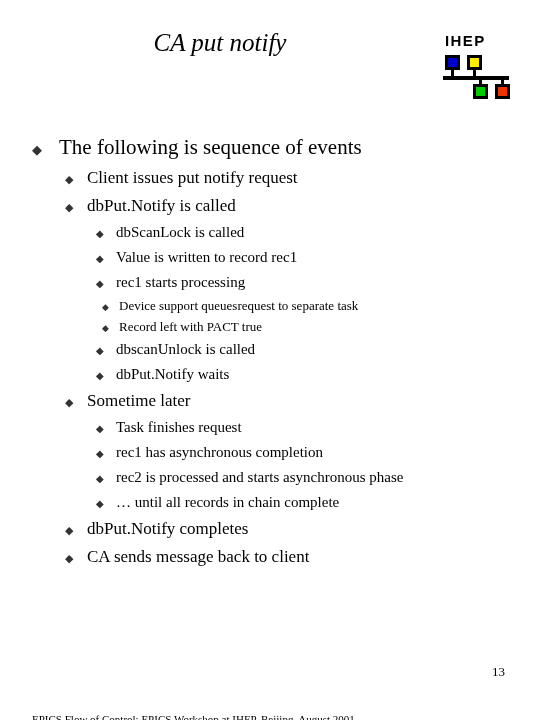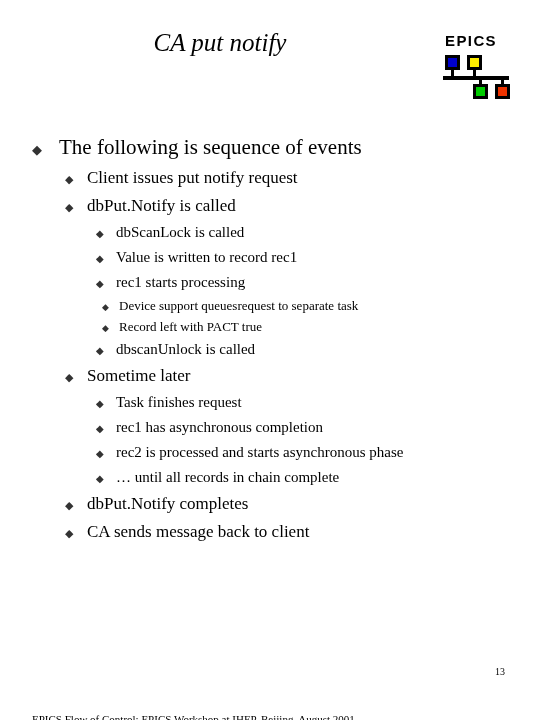--- a/index.html
+++ b/index.html
@@ -161,34 +161,34 @@
     font-size: 11px;
     line-height: 16px;
     color: #000;
     white-space: nowrap;
     margin-top: 47px;
   }
   #footer-page-number {
     position: absolute;
     right: 35px;
     top: 0;
-    font-size: 10px;
+    font-size: 13px;
     line-height: 16px;
     color: #000;
   }
 </style>
 </head>
 <body>
 
 <div id="slide-header">
 
   <div id="slide-title">CA put notify</div>
 
   <div id="epics-logo">
-    <div id="epics-wordmark">EPICS</div>
+    <div id="epics-wordmark">IHEP</div>
 
     <div id="epics-diagram">
 
       <div class="logo-sq" id="sq-blue" style="left: 2px; top: 0px; background-color: rgb(0, 0, 204); border-color: rgb(0, 0, 0);"></div>
       <div class="logo-sq" id="sq-yellow" style="left: 24px; top: 0px; background-color: rgb(255, 238, 0); border-color: rgb(0, 0, 0);"></div>
 
       <div class="logo-bar" style="left: 8px; top: 15px; width: 3px; height: 7px; background: rgb(0, 0, 0);"></div>
       <div class="logo-bar" style="left: 30px; top: 15px; width: 3px; height: 7px; background: rgb(0, 0, 0);"></div>
 
       <div class="logo-bar" style="left: 0px; top: 21px; width: 66px; height: 4px; background: rgb(0, 0, 0);"></div>
@@ -205,20 +205,21 @@
 <div id="slide-body">
     <div class="bullet-row lvl1"><span class="bullet-mark">◆</span><span class="bullet-text">The following is sequence of events</span></div>
     <div class="bullet-row lvl2"><span class="bullet-mark">◆</span><span class="bullet-text">Client issues put notify request</span></div>
     <div class="bullet-row lvl2"><span class="bullet-mark">◆</span><span class="bullet-text">dbPut.Notify is called</span></div>
     <div class="bullet-row lvl3"><span class="bullet-mark">◆</span><span class="bullet-text">dbScanLock is called</span></div>
     <div class="bullet-row lvl3"><span class="bullet-mark">◆</span><span class="bullet-text">Value is written to record rec1</span></div>
     <div class="bullet-row lvl3"><span class="bullet-mark">◆</span><span class="bullet-text">rec1 starts processing</span></div>
     <div class="bullet-row lvl4"><span class="bullet-mark">◆</span><span class="bullet-text">Device support queuesrequest to separate task</span></div>
     <div class="bullet-row lvl4"><span class="bullet-mark">◆</span><span class="bullet-text">Record left with PACT true</span></div>
     <div class="bullet-row lvl3"><span class="bullet-mark">◆</span><span class="bullet-text">dbscanUnlock is called</span></div>
+    <div class="bullet-row lvl3"><span class="bullet-mark">◆</span><span class="bullet-text">dbPut.Notify waits</span></div>
     <div class="bullet-row lvl2"><span class="bullet-mark">◆</span><span class="bullet-text">Sometime later</span></div>
     <div class="bullet-row lvl3"><span class="bullet-mark">◆</span><span class="bullet-text">Task finishes request</span></div>
     <div class="bullet-row lvl3"><span class="bullet-mark">◆</span><span class="bullet-text">rec1 has asynchronous completion</span></div>
     <div class="bullet-row lvl3"><span class="bullet-mark">◆</span><span class="bullet-text">rec2 is processed and starts asynchronous phase</span></div>
     <div class="bullet-row lvl3"><span class="bullet-mark">◆</span><span class="bullet-text">… until all records in chain complete</span></div>
     <div class="bullet-row lvl2"><span class="bullet-mark">◆</span><span class="bullet-text">dbPut.Notify completes</span></div>
     <div class="bullet-row lvl2"><span class="bullet-mark">◆</span><span class="bullet-text">CA sends message back to client</span></div>
   </div>
 
 <div id="slide-footer">

